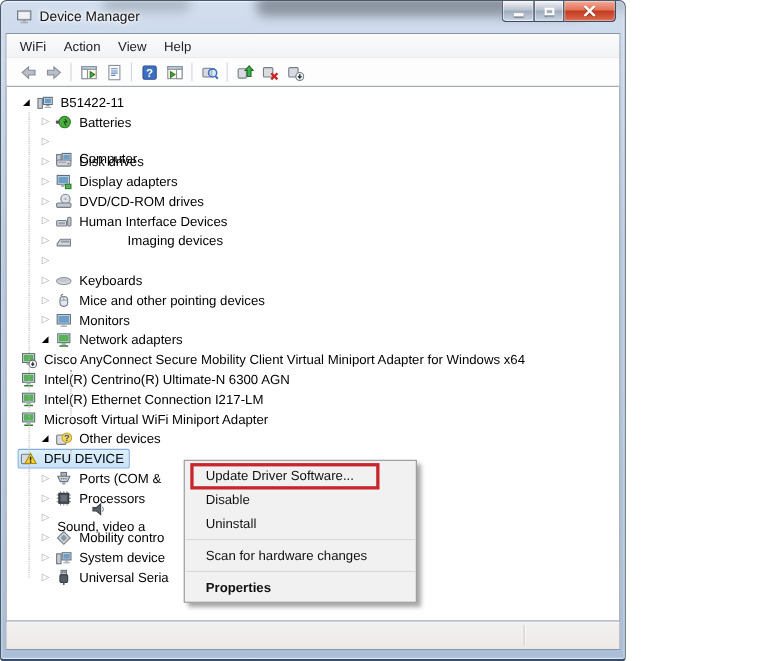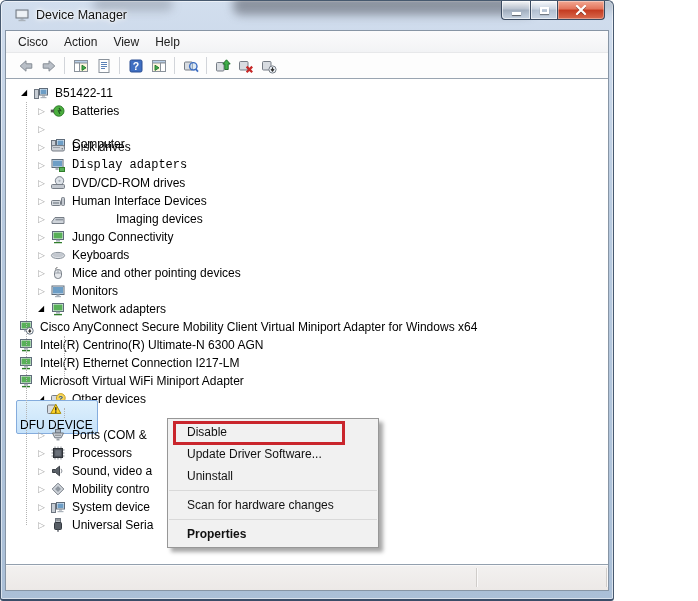--- a/index.html
+++ b/index.html
@@ -1,18 +1,18 @@
 <!DOCTYPE html>
 <html><head>
 <meta charset="utf-8">
 <style>
   html,body{margin:0;padding:0;background:#fff;}
   *{box-sizing:border-box;}
   .window{
-    position:relative;width:614px;height:601px;
+    position:relative;width:569px;height:601px;
     font-family:"Liberation Sans",sans-serif;
     background:linear-gradient(#d2deee,#b9cbe0 35%,#aabfd7);
     border:1px solid #47596f;border-bottom:2px solid #3a4d68;
     border-radius:6px 6px 3px 3px;overflow:hidden;
     box-shadow:inset 0 0 0 1px rgba(255,255,255,.55);
   }
   
   .titlebar{position:absolute;left:0;top:0;right:0;height:29px;overflow:hidden;}
   .blob{position:absolute;filter:blur(5px);border-radius:8px;}
   .blob.b1{left:232px;top:-6px;width:300px;height:20px;background:rgba(55,58,66,.45);}
@@ -56,21 +56,21 @@
   .row{height:18px;display:flex;align-items:center;}
   .row.l0{padding-left:15px;}
   .row.l1{padding-left:32px;}
   .row.l2{}
   .exp{width:12px;flex:0 0 12px;font-family:"DejaVu Sans",sans-serif;font-size:8px;line-height:12px;text-align:left;}
   .exp.collapsed{color:#a6a6a6;font-size:9px;}
   .exp.expanded{color:#000;}
   .row .ic{margin-right:4px;flex:0 0 16px;}
   .label{padding:1px 2px;}
   .sel-wrap{display:flex;align-items:center;border:1px solid #84acdd;border-radius:2px;
-    background:linear-gradient(#def0fc,#c6e2fa);padding:0 2px 0 1px;margin-left:-2px;flex-direction:column;}
+    background:linear-gradient(#def0fc,#c6e2fa);padding:0 2px 0 1px;margin-left:-2px;}
   .guide{position:absolute;border-left:1px dotted #b3b3b3;width:0;}
   .guide.g-root{left:20px;top:22px;height:423px;}
   .guide.g-net{left:58px;top:256px;height:46px;}
   .guide.g-other{left:58px;top:328px;height:10px;}
   
   .statusbar{position:absolute;left:0;right:0;bottom:0;height:26px;
     background:linear-gradient(#f3f1f0,#ecE9e7);border-top:1px solid #93a0ae;
     box-shadow:inset 0 1px 0 #fbfafa;}
   .sb-sep{position:absolute;top:3px;bottom:3px;width:1px;background:#d0cdca;box-shadow:1px 0 0 #fbfafa;}
   .sb-sep.s1{left:470px;}
@@ -113,21 +113,21 @@
       </div>
     <div class="wc close">
       <svg width="12" height="10" viewBox="0 0 12 10">
         <path d="M2 1 L10 9 M10 1 L2 9" stroke="#fff" stroke-width="2.2" stroke-linecap="round" style="filter:drop-shadow(0 1px 0 rgba(0,0,0,.4))"></path>
       </svg>
     </div>
   </div>
 
   <div class="client">
     <div class="menubar" id="menubar">
-        <div class="menu-item">Cisco</div>
+        <div class="menu-item">WiFi</div>
         <div class="menu-item">Action</div>
         <div class="menu-item">View</div>
         <div class="menu-item">Help</div>
       </div>
     <div class="toolbar" id="toolbar">
         <div class="tb-btn">
           <span class="ic">
             <svg width="16" height="16" viewBox="0 0 16 16">
               <path d="M8 2.8 L2.2 8 L8 13.2 V10.2 H13.8 V5.8 H8 Z" fill="#b9bfc7" stroke="#858c95"></path>
             </svg>
@@ -270,21 +270,21 @@
                 <rect x="1.5" y="6.5" width="13" height="5.5" rx="1.5" fill="#cfd3d8" stroke="#767d86"></rect>
                 <rect x="3" y="8" width="7" height="1" fill="#9aa1a9"></rect>
                 <circle cx="12.3" cy="9.8" r="0.8" fill="#6f767e"></circle>
               </svg>
             </span>
             <span class="label">Disk drives</span>
           </span>
         </div>
         <div class="row l1">
           <span class="exp collapsed">▷</span>
-          <span style="display: flex; align-items: center; font-family: Liberation Mono, monospace;">
+          <span style="display: flex; align-items: center;">
             <span class="ic">
               <svg width="16" height="16" viewBox="0 0 16 16">
                 <rect x="2" y="2.5" width="11" height="8" fill="#eef3f8" stroke="#5f6c7a"></rect>
                 <rect x="3" y="3.5" width="9" height="6" fill="#6d9ec6"></rect>
                 <rect x="5.5" y="10.8" width="3" height="2.2" fill="#aab2bb"></rect>
                 <rect x="9.5" y="10.5" width="5" height="4" fill="#58b058" stroke="#2f7d2a"></rect>
               </svg>
             </span>
             <span class="label">Display adapters</span>
           </span>
@@ -322,31 +322,20 @@
               <svg width="16" height="16" viewBox="0 0 16 16">
                 <path d="M2 10.5 L5 6.5 H14 V12.5 H2 Z" fill="#cfd4da" stroke="#767d86"></path>
                 <rect x="5.5" y="7.8" width="7.5" height="1.6" fill="#8e969f"></rect>
               </svg>
             </span>
             <span class="label">Imaging devices</span>
           </span>
         </div>
         <div class="row l1">
           <span class="exp collapsed">▷</span>
-          <span style="display: flex; align-items: center;">
-            <span class="ic">
-              <svg width="16" height="16" viewBox="0 0 16 16">
-                <rect x="2.5" y="2.5" width="11" height="8" fill="#eef3f8" stroke="#5f6c7a"></rect>
-                <rect x="3.5" y="3.5" width="9" height="6" fill="#58b058"></rect>
-                <rect x="6" y="10.8" width="4" height="1.8" fill="#aab2bb"></rect>
-                <path d="M4 13.6 H12" stroke="#2f7d2a" stroke-width="1.4"></path>
-              </svg>
-            </span>
-            <span class="label">Jungo Connectivity</span>
-          </span>
         </div>
         <div class="row l1">
           <span class="exp collapsed">▷</span>
           <span style="display: flex; align-items: center;">
             <span class="ic">
               <svg width="16" height="16" viewBox="0 0 16 16">
                 <ellipse cx="8" cy="8.5" rx="6.6" ry="3.1" fill="#dde1e6" stroke="#8a929b"></ellipse>
                 <ellipse cx="8" cy="7.9" rx="5.2" ry="2" fill="#c3c8cf"></ellipse>
               </svg>
             </span>
@@ -503,21 +492,21 @@
                 <path d="M5 1.5 V3.5 M8 1.5 V3.5 M11 1.5 V3.5 M5 12.5 V14.5 M8 12.5 V14.5 M11 12.5 V14.5 M1.5 5 H3.5 M1.5 8 H3.5 M1.5 11 H3.5 M12.5 5 H14.5 M12.5 8 H14.5 M12.5 11 H14.5" stroke="#8b9097"></path>
                 <rect x="3.5" y="3.5" width="9" height="9" fill="#4a4f57" stroke="#2e3237"></rect>
                 <rect x="5.2" y="5.2" width="5.6" height="5.6" fill="#6a7079"></rect>
               </svg>
             </span>
             <span class="label">Processors</span>
           </span>
         </div>
         <div class="row l1">
           <span class="exp collapsed">▷</span>
-          <span style="display: flex; align-items: center;">
+          <span style="display: flex; align-items: center; flex-direction: column;">
             <span class="ic">
               <svg width="16" height="16" viewBox="0 0 16 16">
                 <path d="M2.5 6.5 H5.5 L9.5 3.2 V12.8 L5.5 9.5 H2.5 Z" fill="#5b6168" stroke="#3b4046"></path>
                 <path d="M11 5.8 Q13 8 11 10.2" stroke="#8b9097" fill="none"></path>
               </svg>
             </span>
             <span class="label">Sound, video a</span>
           </span>
         </div>
         <div class="row l1">
@@ -563,22 +552,22 @@
           </span>
         </div>
       </div>
     <div class="statusbar">
       <div class="sb-sep s1"></div>
       <div class="sb-sep s2"></div>
     </div>
   </div>
 
   <div class="context-menu" id="context-menu">
+      <div class="cm-item">Update Driver Software...</div>
       <div class="cm-item">Disable</div>
-      <div class="cm-item">Update Driver Software...</div>
       <div class="cm-item">Uninstall</div>
       <div class="cm-sep"></div>
       <div class="cm-item">Scan for hardware changes</div>
       <div class="cm-sep"></div>
       <div class="cm-item bold">Properties</div>
     </div>
   <div class="annotation"></div>
 
 </div>
 

